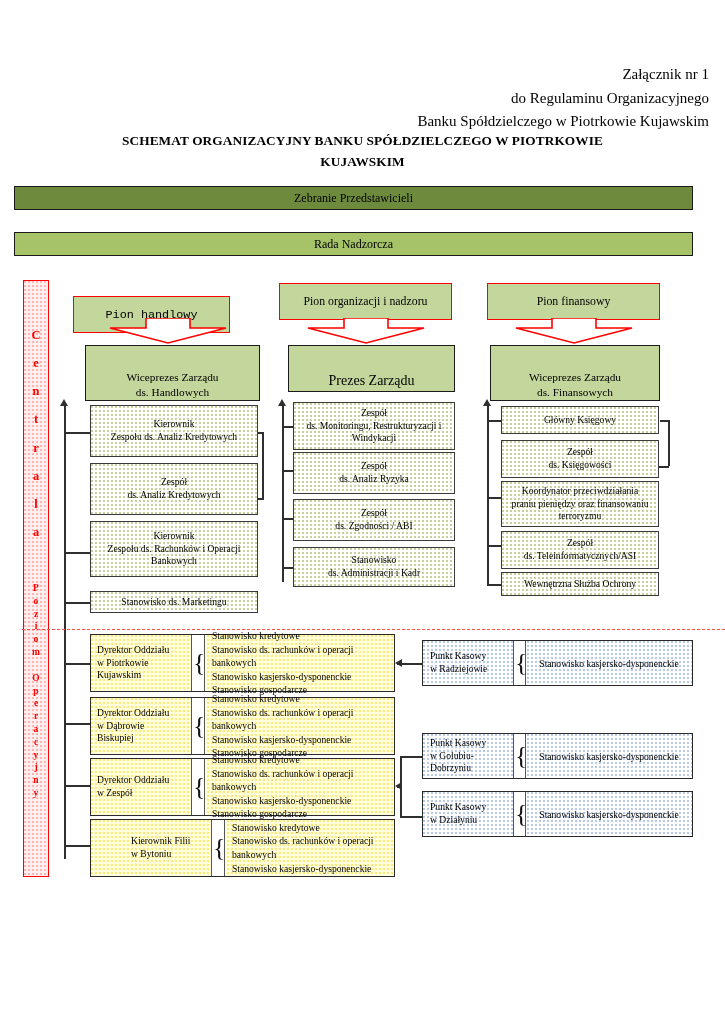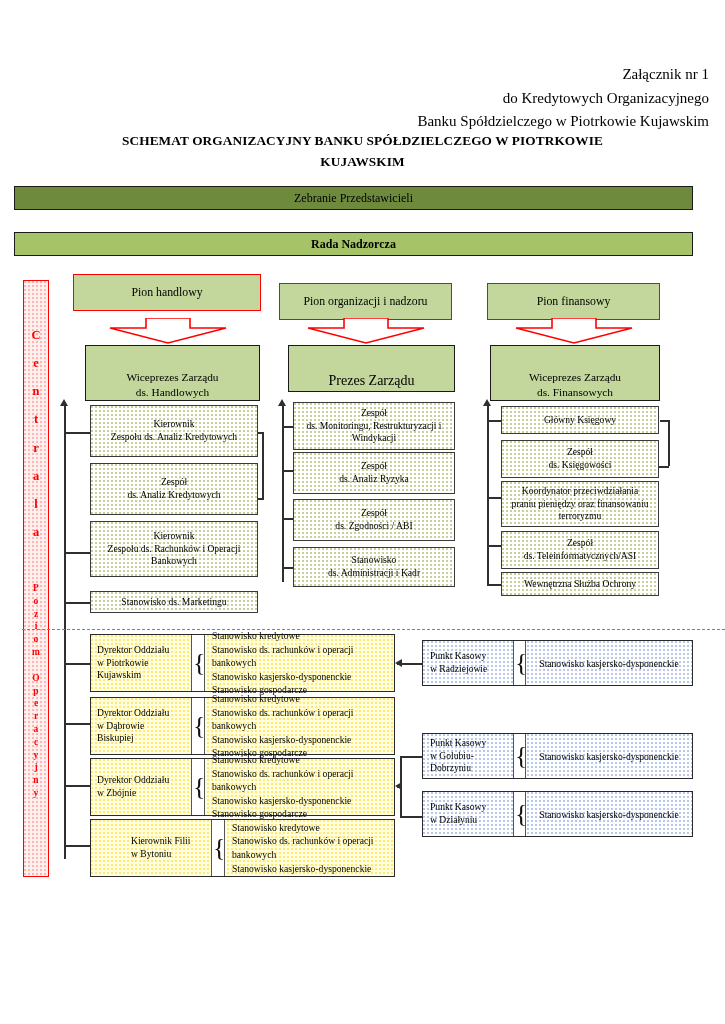--- a/index.html
+++ b/index.html
@@ -25,21 +25,21 @@
   }
 
   
   .gbar{
     position:absolute;box-sizing:border-box;
     border:1.2px solid #1a1a1a;
     display:flex;align-items:center;justify-content:center;
     font-size:12px;
   }
   .gbar.dark{background:#6e8b3d;}
-  .gbar.light{background:#a6c368;font-weight:bold;}
+  .gbar.light{background:#a6c368;}
 
   
   .sidebar{
     position:absolute;box-sizing:border-box;
     border:1.4px solid #ff0000;
     background:
       radial-gradient(circle at 1px 1px,#ffb3b3 0.9px,transparent 1px) 0 0/4px 4px,
       #fff0f0;
     display:flex;flex-direction:column;align-items:center;
     overflow:hidden;
@@ -134,21 +134,21 @@
     position:absolute;height:0;border-top:1.6px dashed #ff4d4d;
   }
   .nl{display:block;}
 </style>
 </head>
 <body>
 
 <div class="page">
 
   <div class="hdr hdr1">Załącznik nr 1</div>
-  <div class="hdr hdr2">do Kredytowych Organizacyjnego</div>
+  <div class="hdr hdr2">do Regulaminu Organizacyjnego</div>
   <div class="hdr hdr3">Banku Spółdzielczego w Piotrkowie Kujawskim</div>
 
   <div class="title">
     <span class="nl">SCHEMAT ORGANIZACYJNY BANKU SPÓŁDZIELCZEGO W PIOTRKOWIE</span>
     <span class="nl">KUJAWSKIM</span>
   </div>
 
   <div class="gbar dark" style="left:14px;top:186px;width:679px;height:24px;">
     <span>Zebranie Przedstawicieli</span>
   </div>
@@ -181,21 +181,21 @@
       <span>r</span>
         <span>a</span>
         <span>c</span>
       <span>y</span>
         <span>j</span>
         <span>n</span>
       <span>y</span>
     </div>
   </div>
 
-  <div class="pion" style="left:73px;top:274px;width:188px;height:37px;">
+  <div class="pion" style="left:73px;top:296px;width:157px;height:37px;font-family:Liberation Mono, monospace;">
     <span>Pion handlowy</span>
   </div>
   <div class="pion" style="left:279px;top:283px;width:173px;height:37px;">
     <span>Pion organizacji i nadzoru</span>
   </div>
   <div class="pion" style="left:487px;top:283px;width:173px;height:37px;">
     <span>Pion finansowy</span>
   </div>
 
   <div class="chevron" style="left:108px;top:318px;">
@@ -390,21 +390,21 @@
         <span class="nl">Stanowisko kasjersko-dysponenckie</span>
         <span class="nl">Stanowisko gospodarcze</span>
       </div>
     </div>
   </div>
 
   <div class="branch" style="left:90px;top:758px;width:305px;height:58px;">
     <div class="bl" style="width:100px;">
       <div>
         <span class="nl">Dyrektor Oddziału</span>
-        <span class="nl">w Zbójnie</span>
+        <span class="nl">w Zespół</span>
       </div>
     </div>
     <div class="brace">
         <span class="brace-glyph">{</span>
       </div>
     <div class="br">
       <div>
         <span class="nl">Stanowisko kredytowe</span>
         <span class="nl">Stanowisko ds. rachunków i operacji bankowych</span>
         <span class="nl">Stanowisko kasjersko-dysponenckie</span>

